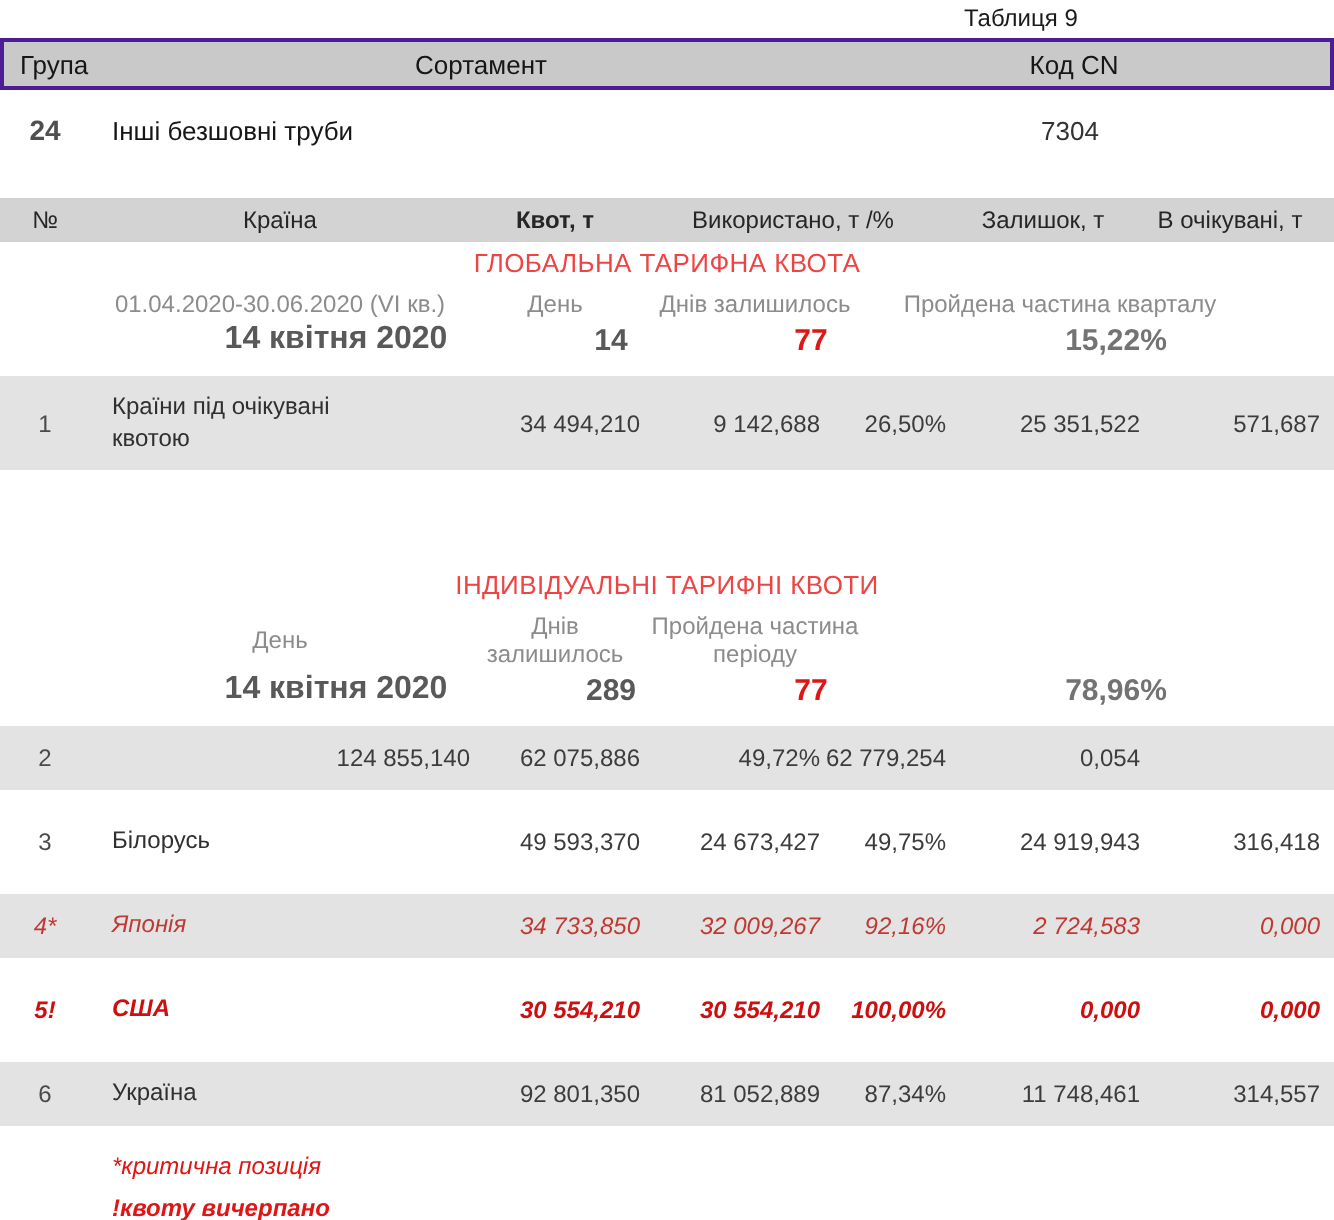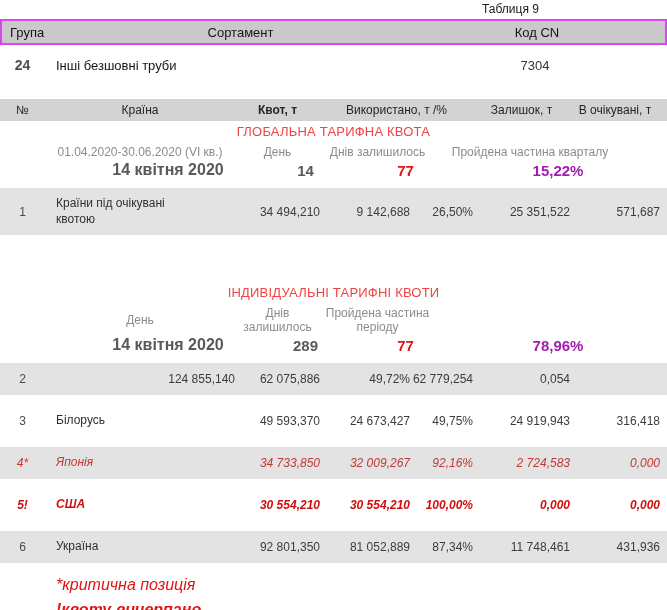--- a/index.html
+++ b/index.html
@@ -11,21 +11,21 @@
     font-family:"Liberation Sans","DejaVu Sans",sans-serif;
     color:#1a1a1a;
     overflow:hidden;
   }
   .caption {
     padding-left:482px; padding-top:2px;
     font-size:12px; color:#1a1a1a; height:17px;
   }
   .top-bar {
     margin-top:2px;
-    border:2px solid #d946ef;
+    border:2px solid #4c1d95;
     background:#c9c9c9;
     height:26px;
     display:grid;
     grid-template-columns:70px 337px 1fr;
     align-items:center;
     font-size:13px; color:#161616;
   }
   .top-bar .cell-left  { padding-left:8px; text-align:left; }
   .top-bar .cell-center{ text-align:center; }
   .product-row {
@@ -55,41 +55,41 @@
     display:grid;
     grid-template-columns:45px 190px 85px 115px 190px;
     align-items:center;
   }
   .period-labels { margin-top:6px; font-size:12px; color:#8c8c8c; }
   .period-labels > div { text-align:center; }
   .period-values { margin-top:2px; font-size:15px; font-weight:bold; color:#595959;padding-left:28px; }
   .period-values > div { text-align:center; }
   .period-values .date-val { font-size:16px; }
   .red { color:#e01515; }
-  .pct-val { color:#a21caf; }
+  .pct-val { color:#737373; }
   .rows { margin-top:9px; }
   .t-row {
     display:grid;
     grid-template-columns:45px 190px 85px 90px 63px 97px 90px;
     align-items:center;
     padding:8px 0;
     margin-bottom:10px;
     font-size:12px; color:#3c3c3c;
     min-height:32px;
   }
   .t-row.shaded { background:#e3e3e3; }
   .c-num { text-align:center; color:#4a4a4a; }
   .c-country { padding-left:11px; max-width:160px; line-height:1.3; color:#303030; }
   .c-r { text-align:right; }
   .t-row.critical  { color:#bf3a33; font-style:italic; }
   .t-row.critical .c-num, .t-row.critical .c-country { color:#bf3a33; }
   .t-row.exhausted { color:#cf0f0f; font-style:italic; font-weight:bold; }
   .t-row.exhausted .c-num, .t-row.exhausted .c-country { color:#cf0f0f; }
   .footnote {
-    margin-left:56px; font-size:16px; font-style:italic; color:#e01515;
+    margin-left:56px; font-size:12px; font-style:italic; color:#e01515;
   }
   .footnote.first { margin-top:13px; }
   .footnote.second { margin-top:7px; font-weight:bold; }
 </style>
 </head>
 <body>
 
 <div class="page">
 
   <div class="caption">Таблиця 9</div>
@@ -198,20 +198,20 @@
         <div class="c-r">0,000</div>
         <div class="c-r">0,000</div>
       </div>
       <div class="t-row shaded">
         <div class="c-num">6</div>
         <div class="c-country">Україна</div>
         <div class="c-r">92 801,350</div>
         <div class="c-r">81 052,889</div>
         <div class="c-r">87,34%</div>
         <div class="c-r">11 748,461</div>
-        <div class="c-r">431,936</div>
+        <div class="c-r">314,557</div>
       </div>
     </div>
 
   <div class="footnote first">*критична позиція</div>
   <div class="footnote second">!квоту вичерпано</div>
 
 </div>
 
 </body></html>

